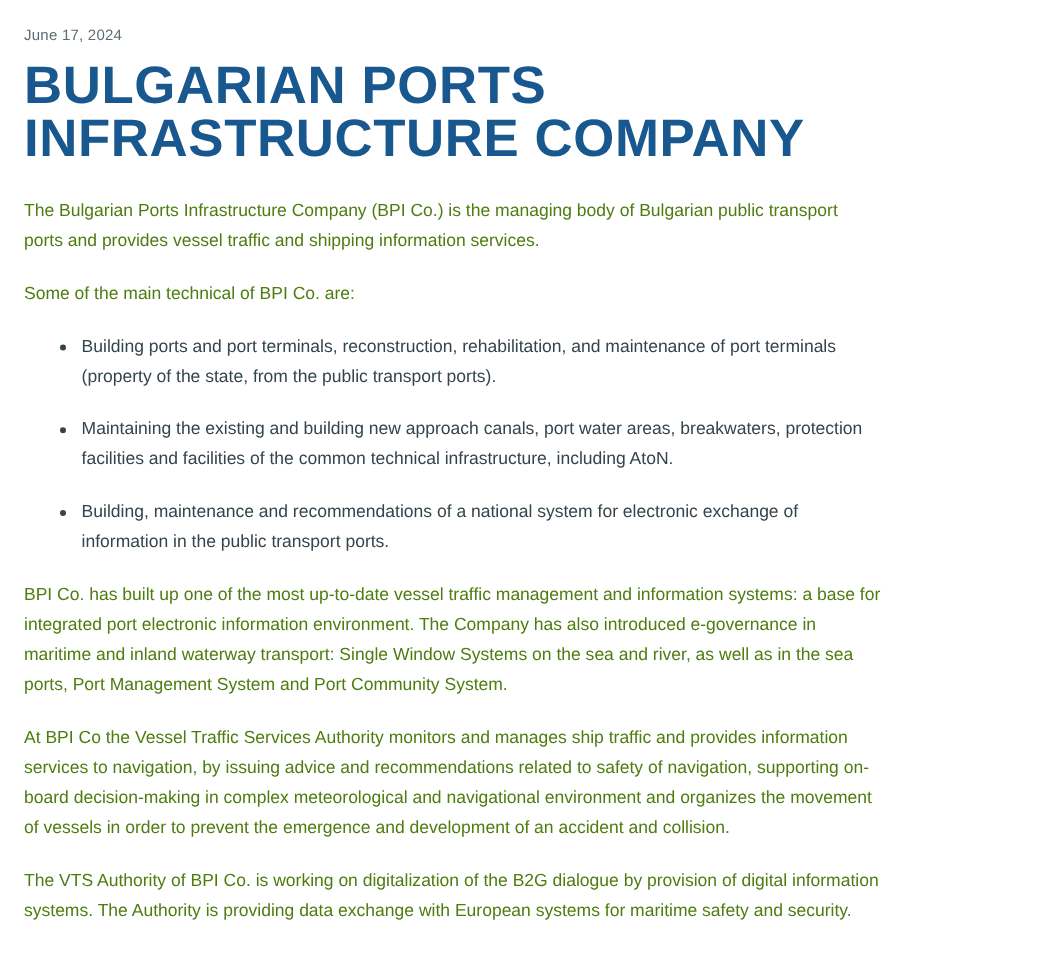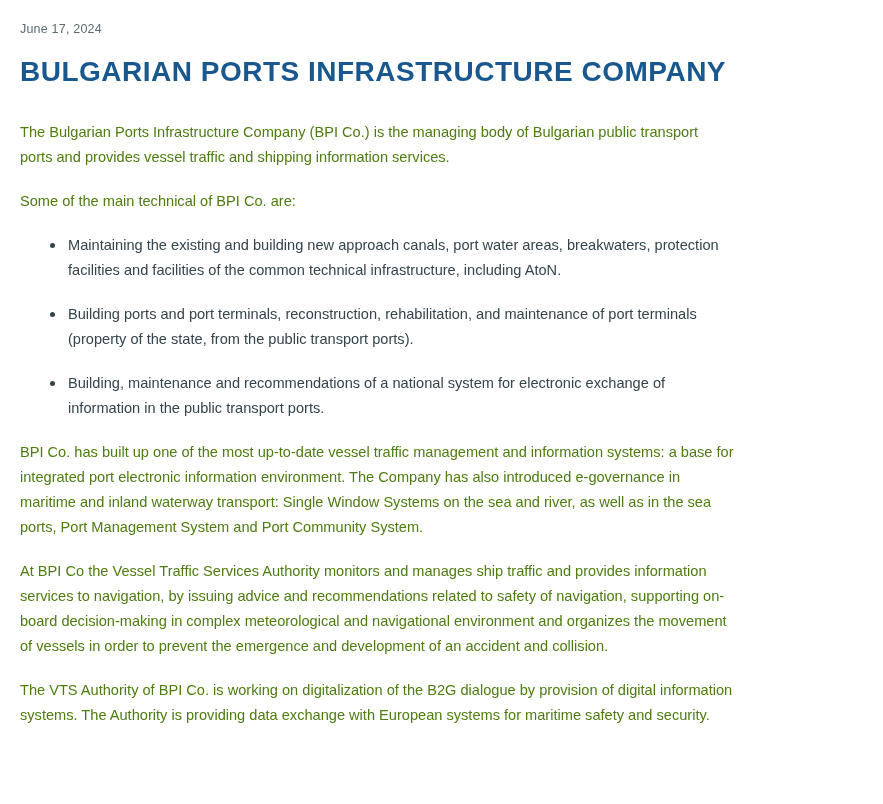--- a/index.html
+++ b/index.html
@@ -19,21 +19,21 @@
     box-sizing: border-box;
     width: 754px;
   }
   .date {
     font-size: 12.5px;
     color: #5a6b73;
     letter-spacing: 0.2px;
     margin: 0 0 14px 0;
   }
   h1.title {
-    font-size: 28px;
+    font-size: 44px;
     line-height: 44px;
     font-weight: bold;
     color: #19588f;
     letter-spacing: 0.5px;
     margin: 0 0 26px 0;
     text-transform: uppercase;
   }
   p.para {
     font-size: 14.6px;
     line-height: 25px;
@@ -74,22 +74,22 @@
 
   <div class="date">June 17, 2024</div>
 
   <h1 class="title">BULGARIAN PORTS INFRASTRUCTURE COMPANY</h1>
 
   <p class="para">The Bulgarian Ports Infrastructure Company (BPI Co.) is the managing body of Bulgarian public transport ports and provides vessel traffic and shipping information services.</p>
 
   <p class="para tight">Some of the main technical of BPI Co. are:</p>
 
   <ul class="activities">
+    <li>Building ports and port terminals, reconstruction, rehabilitation, and maintenance of port terminals (property of the state, from the public transport ports).</li>
     <li>Maintaining the existing and building new approach canals, port water areas, breakwaters, protection facilities and facilities of the common technical infrastructure, including AtoN.</li>
-    <li>Building ports and port terminals, reconstruction, rehabilitation, and maintenance of port terminals (property of the state, from the public transport ports).</li>
     <li>Building, maintenance and recommendations of a national system for electronic exchange of information in the public transport ports.</li>
   </ul>
 
   <p class="para">BPI Co. has built up one of the most up-to-date vessel traffic management and information systems: a base for integrated port electronic information environment. The Company has also introduced e-governance in maritime and inland waterway transport: Single Window Systems on the sea and river, as well as in the sea ports, Port Management System and Port Community System.</p>
   <p class="para">At BPI Co the Vessel Traffic Services Authority monitors and manages ship traffic and provides information services to navigation, by issuing advice and recommendations related to safety of navigation, supporting on-board decision-making in complex meteorological and navigational environment and organizes the movement of vessels in order to prevent the emergence and development of an accident and collision.</p>
   <p class="para">The VTS Authority of BPI Co. is working on digitalization of the B2G dialogue by provision of digital information systems. The Authority is providing data exchange with European systems for maritime safety and security.</p>
 
 </div>
 
 </body></html>

